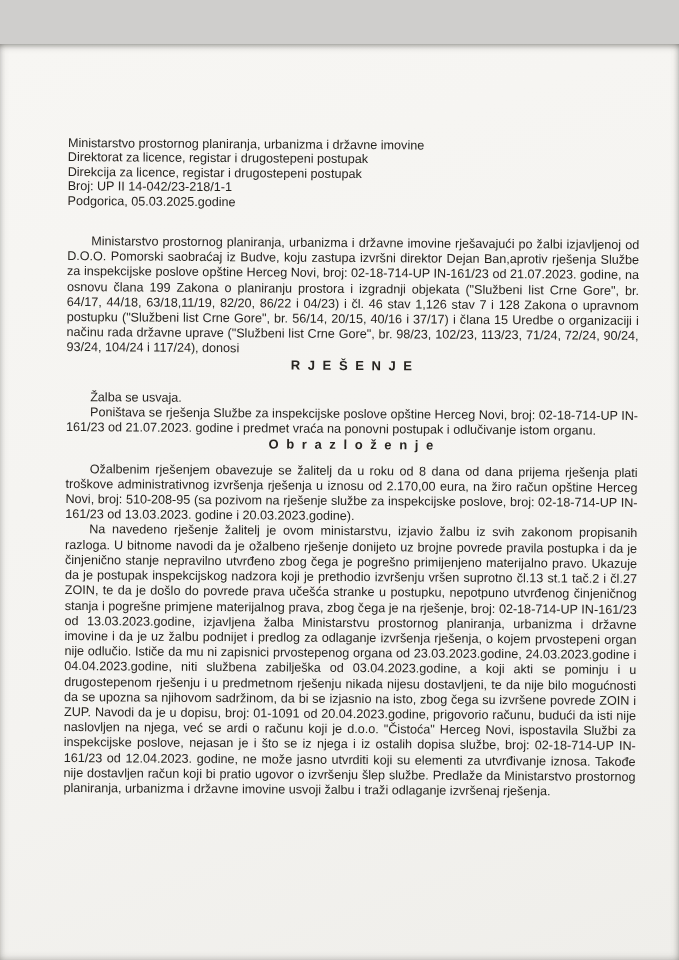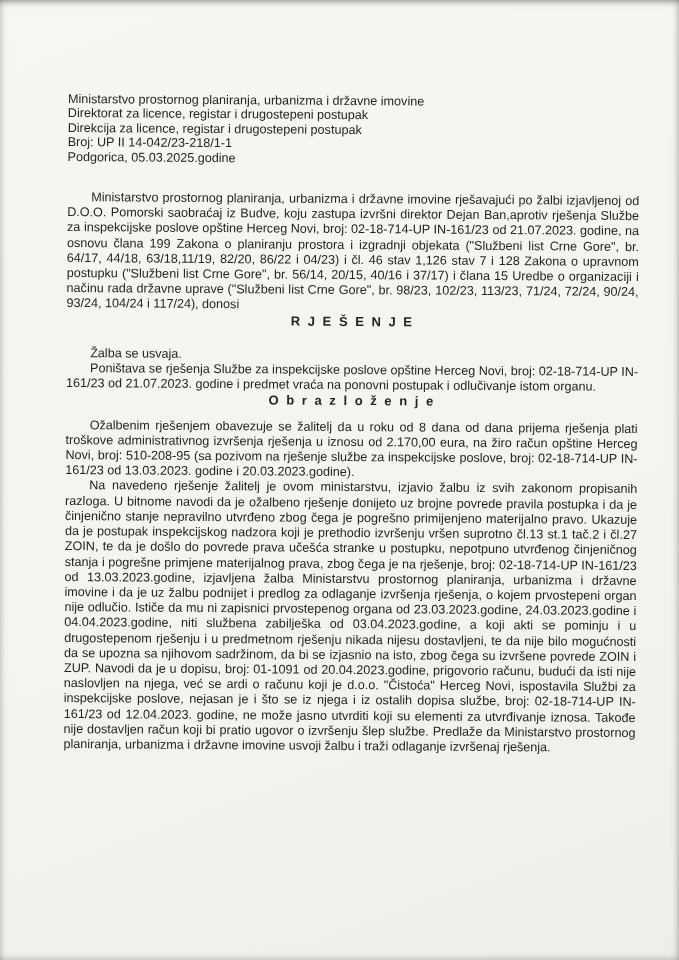--- a/index.html
+++ b/index.html
@@ -14,20 +14,21 @@
   }
   .page {
     position: absolute;
     inset: 0;
     background: linear-gradient(160deg, #f7f6f3 0%, #f4f3f0 60%, #efeeea 100%);
     box-shadow:
       inset 0 5px 7px -4px rgba(55, 52, 48, 0.55),
       inset -5px 0 9px -5px rgba(55, 52, 48, 0.30),
       inset 0 -4px 8px -4px rgba(55, 52, 48, 0.25),
       inset 4px 0 8px -4px rgba(55, 52, 48, 0.22);
+    margin-top: 44px;
   }
   .content {
     position: absolute;
     left: 68px;
     top: 94px;
     width: 572px;
     color: #272420;
     font-size: 12.6px;
     line-height: 15.2px;
     transform: rotate(0.4deg);

